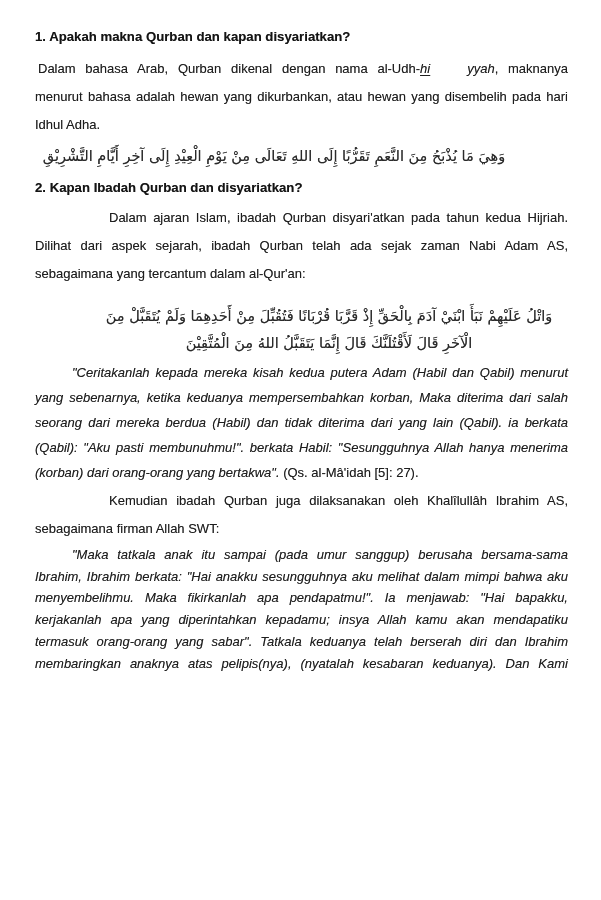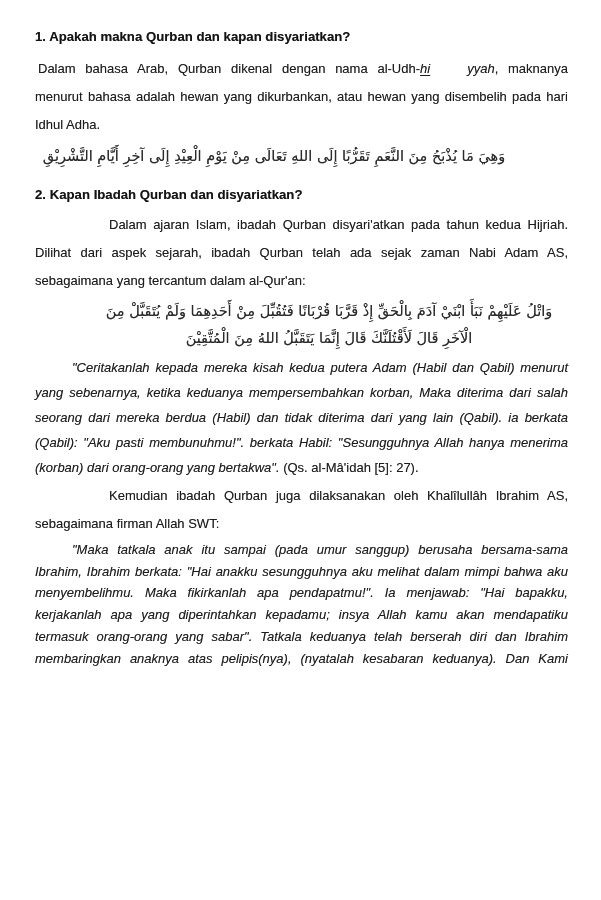--- a/index.html
+++ b/index.html
@@ -21,21 +21,21 @@
   .sans  { font-family: "Liberation Sans", sans-serif; }
 
   .heading {
     font-family: "Liberation Sans", sans-serif;
     font-weight: bold;
     font-size: 13.2px;
     line-height: 18px;
     margin: 0 0 9px 0;
     color: #141414;
   }
-  .heading2 { margin: 16px 0 7px 0; }
+  .heading2 { margin: 9px 0 7px 0; }
 
   .body {
     font-size: 13px;
     line-height: 28px;
     text-align: justify;
     margin: 0;
   }
   .serifline {
     font-family: "Liberation Serif", serif;
     font-size: 13.8px;
@@ -46,21 +46,21 @@
   .indent { text-indent: 74px; }
   .tiny-indent { text-indent: 3px; }
 
   .arabic {
     font-family: "DejaVu Sans", sans-serif;
     direction: rtl;
     font-size: 14.5px;
     line-height: 27px;
     text-align: center;
     padding-left: 55px;
-    margin: 3px 0 3px 0;
+    margin: 15px 0 3px 0;
     color: #2a2a2a;
   }
   .arabic.single { padding-left: 0; padding-right: 55px; margin: 4px 0 6px 0; }
 
   .trans {
     font-size: 13px;
     line-height: 25px;
     text-align: justify;
     margin: 2px 0;
   }

